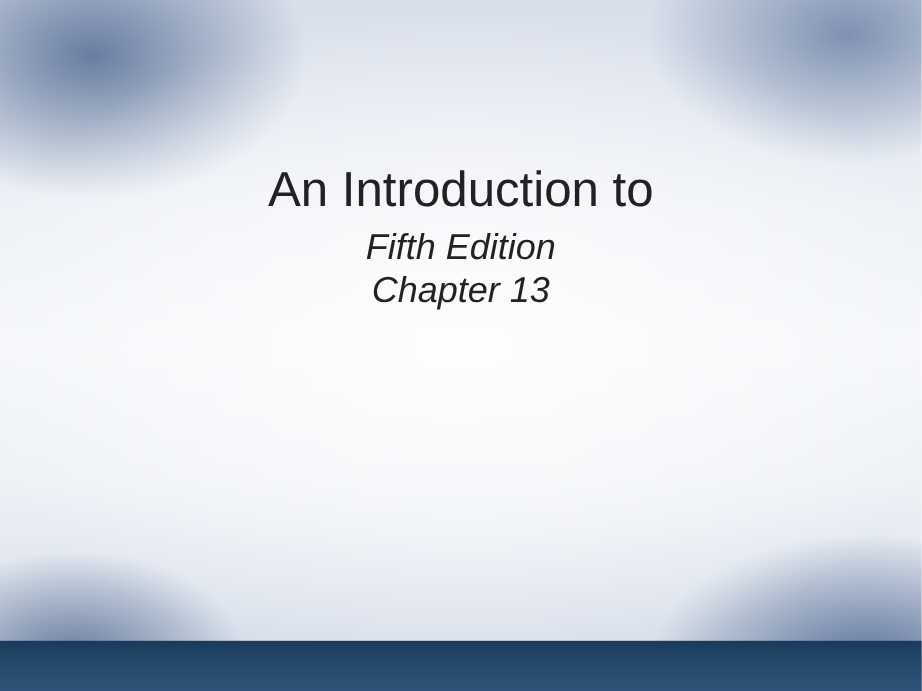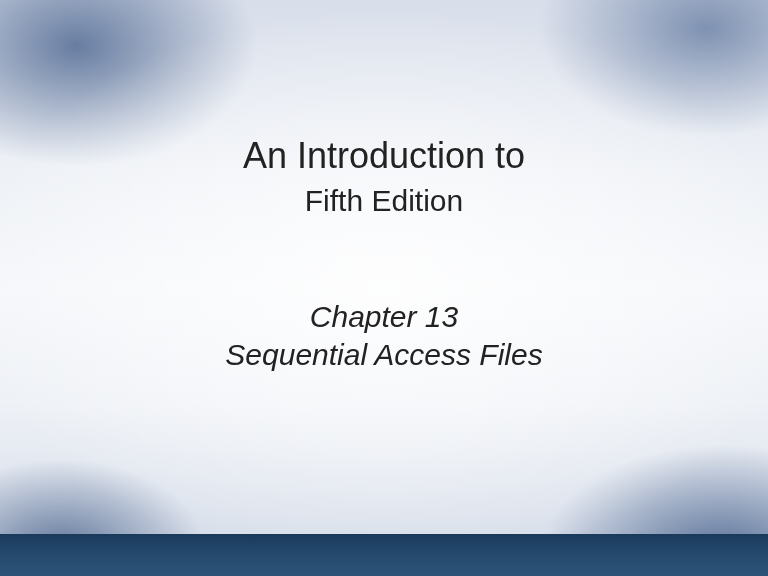--- a/index.html
+++ b/index.html
@@ -52,49 +52,48 @@
       display: flex;
       flex-direction: column;
       align-items: center;
       color: #1a1a1a;
     }
     .title-block {
       text-align: center;
       margin-top: 135px;
     }
     .title-line {
-      font-size: 36px;
+      font-size: 41px;
       font-weight: normal;
       line-height: 1.15;
       color: #222;
     }
     .edition {
       font-size: 30px;
+      font-style: italic;
       margin-top: 8px;
       color: #222;
     }
     .subtitle-block {
       text-align: center;
-      margin-top: 80px;
     }
     .chapter-line {
       font-size: 30px;
       font-style: italic;
       line-height: 1.25;
       color: #222;
     }
   </style>
 </head>
 <body>
 
 <div class="slide">
   <div class="bottom-band"></div>
   <div class="content">
     <div class="title-block">
       <div class="title-line">An Introduction to</div>
       <div class="edition">Fifth Edition</div>
     </div>
     <div class="subtitle-block">
       <div class="chapter-line">Chapter 13</div>
-      <div class="chapter-line">Sequential Access Files</div>
     </div>
   </div>
 </div>
 
 </body></html>

